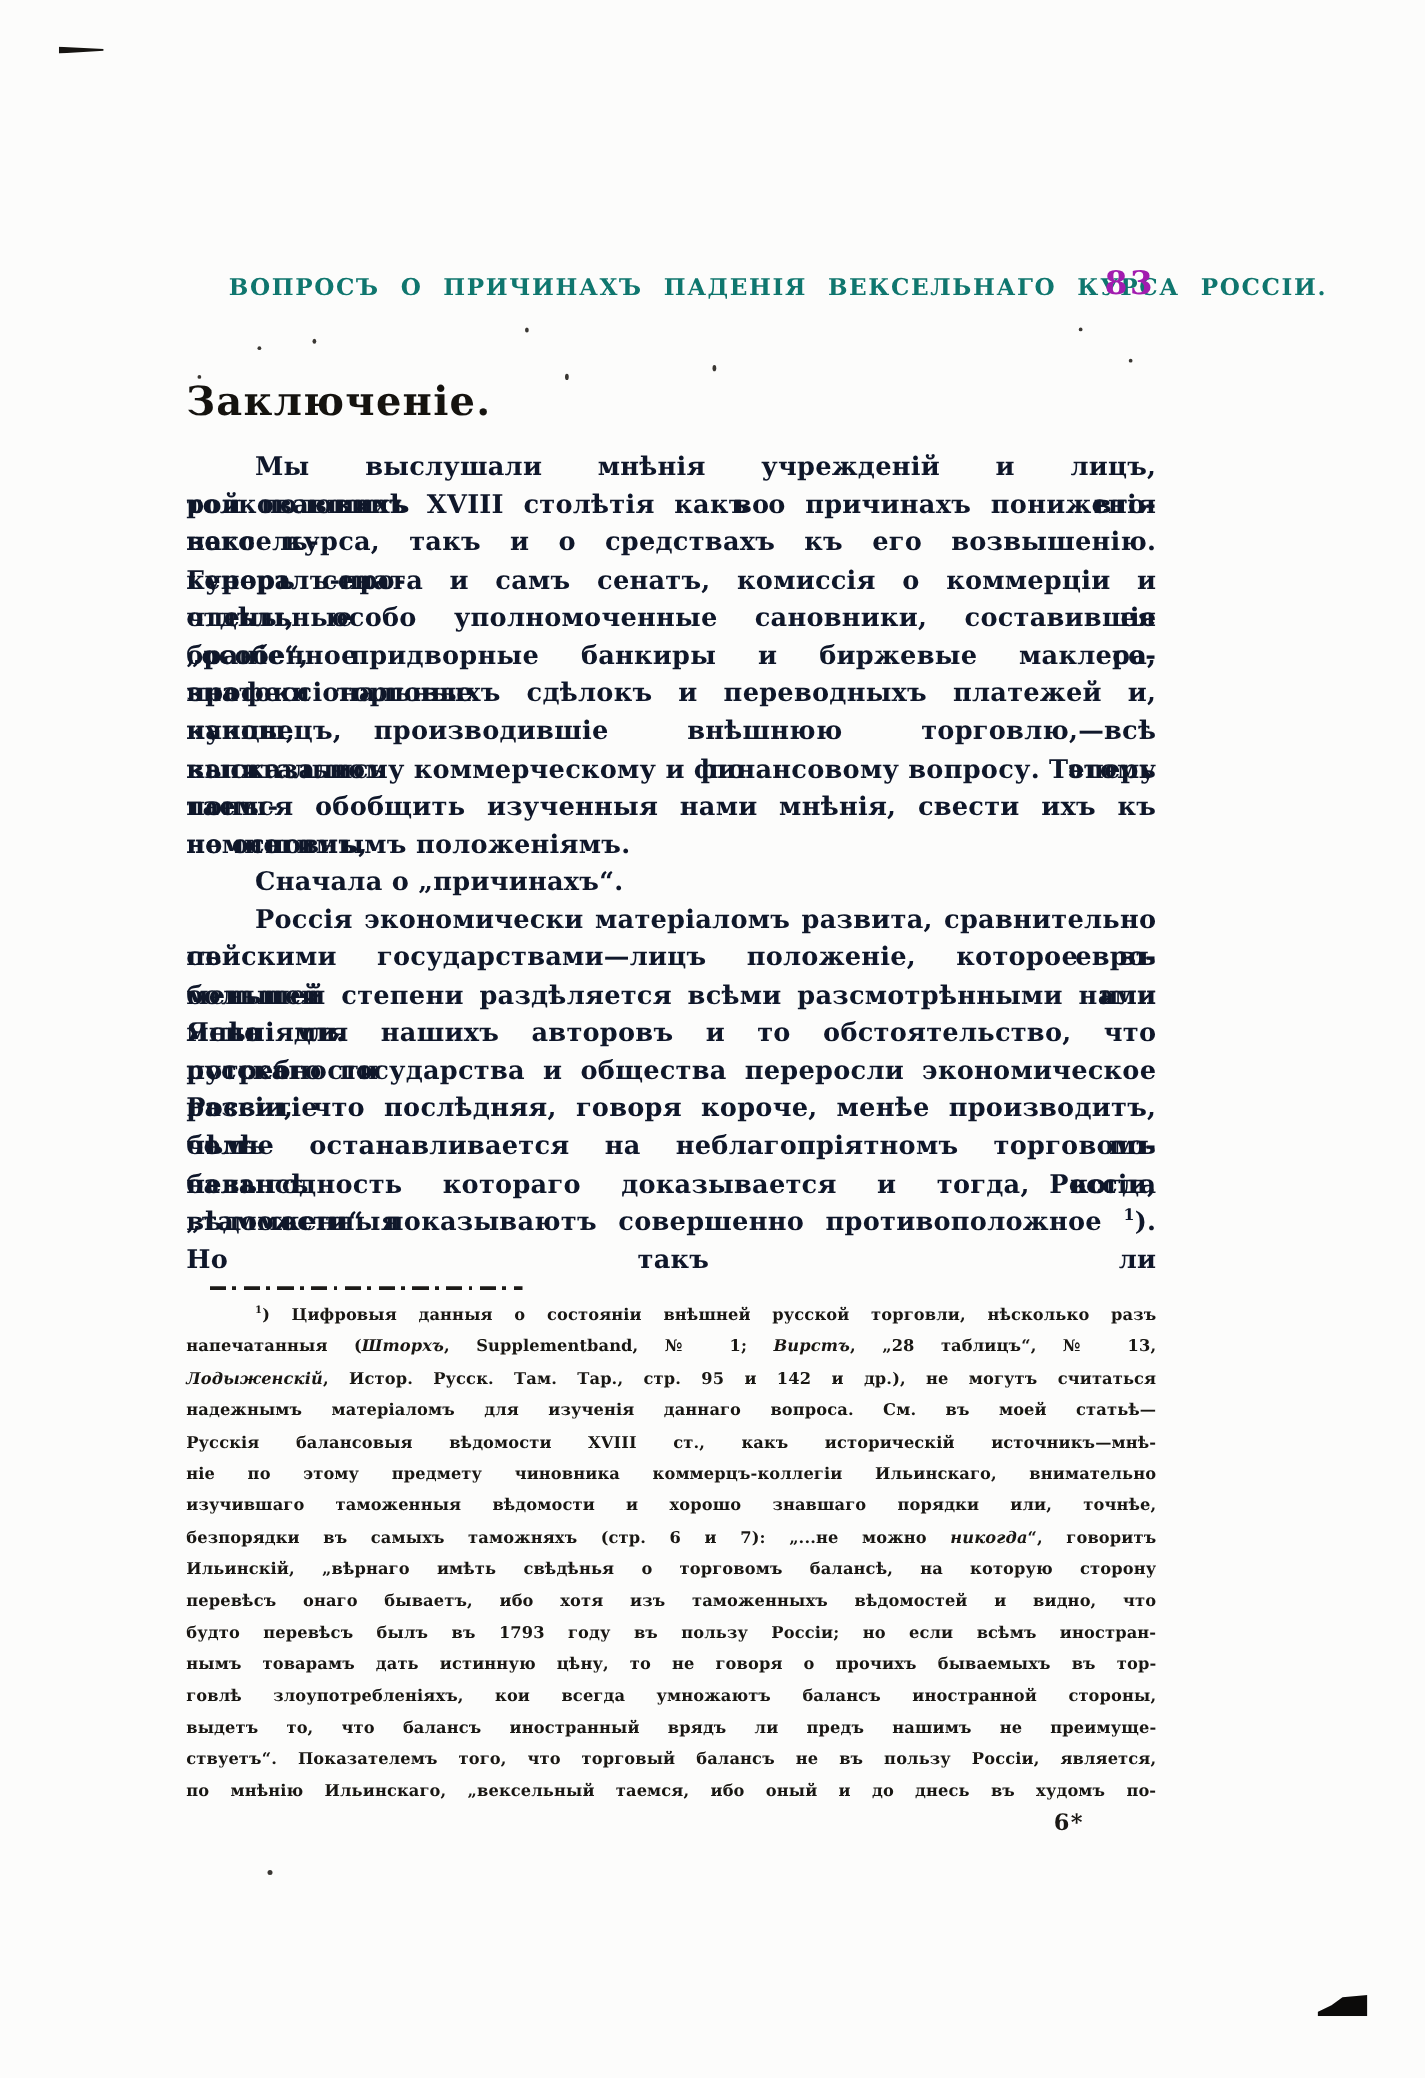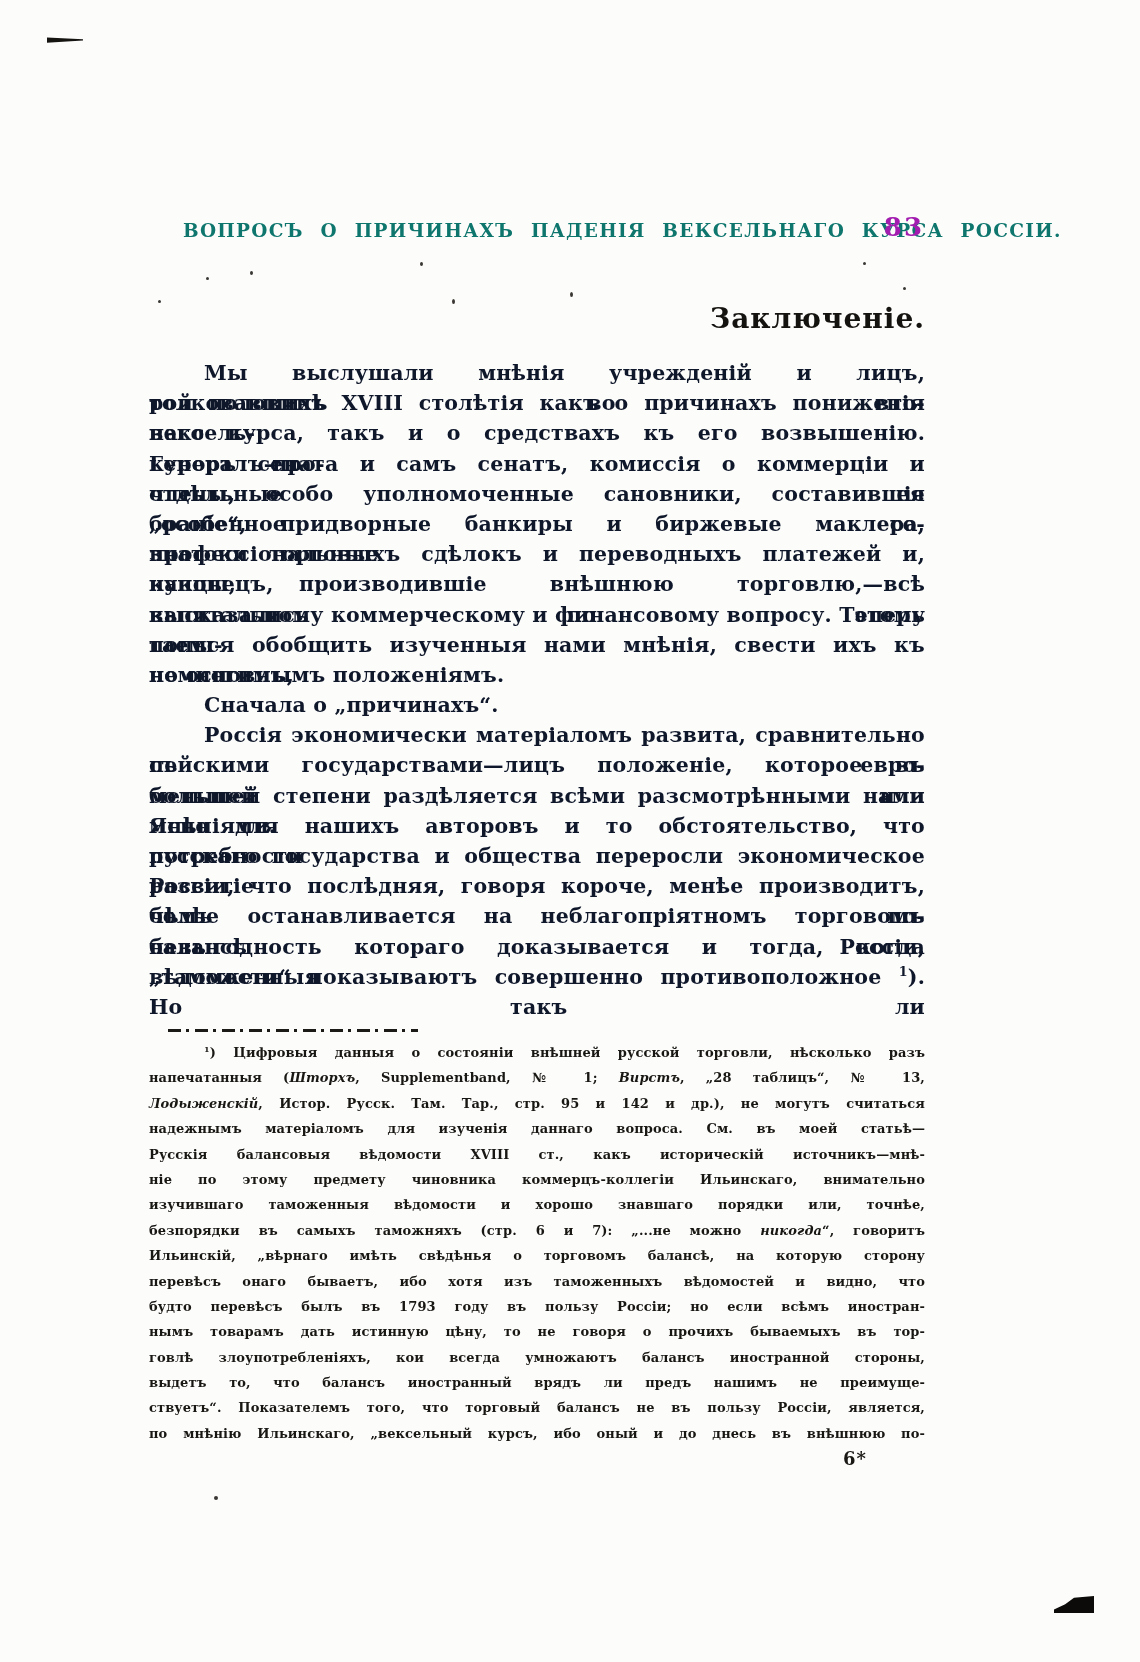--- a/index.html
+++ b/index.html
@@ -14,22 +14,22 @@
     position:absolute;left:183px;top:220px;
     font-size:18.5px;font-weight:bold;letter-spacing:1.3px;word-spacing:9px;
     white-space:nowrap;color:#0f766e;
   }
   .page-number{
     position:absolute;top:212px;left:878px;width:46px;text-align:right;
     font-size:26px;font-weight:bold;letter-spacing:2px;color:#a21caf;
   }
   
   .section-heading{
-    position:absolute;left:149px;top:302px;width:776px;text-align:right;
-    font-size:28px;font-weight:bold;letter-spacing:1px;color:#15130f;
+    position:absolute;left:149px;top:302px;width:776px;text-align:left;
+    font-size:32px;font-weight:bold;letter-spacing:1px;color:#15130f;
   }
   
   .body-block{
     position:absolute;left:149px;top:358px;width:776px;
     font-size:20.5px;font-weight:bold;line-height:30.2px;letter-spacing:0.2px;
     color:#0f172a;
   }
   
   .footnote-block{
     position:absolute;left:149px;top:1040px;width:776px;
@@ -117,21 +117,21 @@
       <div class="line"><span>ніе по этому предмету чиновника коммерцъ-коллегіи Ильинскаго, внимательно</span></div>
       <div class="line"><span>изучившаго таможенныя вѣдомости и хорошо знавшаго порядки или, точнѣе,</span></div>
       <div class="line"><span>безпорядки въ самыхъ таможняхъ (стр. 6 и 7): „...не можно </span><i>никогда</i><span>“, говоритъ</span></div>
       <div class="line"><span>Ильинскій, „вѣрнаго имѣть свѣдѣнья о торговомъ балансѣ, на которую сторону</span></div>
       <div class="line"><span>перевѣсъ онаго бываетъ, ибо хотя изъ таможенныхъ вѣдомостей и видно, что</span></div>
       <div class="line"><span>будто перевѣсъ былъ въ 1793 году въ пользу Россіи; но если всѣмъ иностран-</span></div>
       <div class="line"><span>нымъ товарамъ дать истинную цѣну, то не говоря о прочихъ бываемыхъ въ тор-</span></div>
       <div class="line"><span>говлѣ злоупотребленіяхъ, кои всегда умножаютъ балансъ иностранной стороны,</span></div>
       <div class="line"><span>выдетъ то, что балансъ иностранный врядъ ли предъ нашимъ не преимуще-</span></div>
       <div class="line"><span>ствуетъ“. Показателемъ того, что торговый балансъ не въ пользу Россіи, является,</span></div>
-      <div class="line"><span>по мнѣнію Ильинскаго, „вексельный курсъ, ибо оный и до днесь въ внѣшнюю по-</span></div>
+      <div class="line"><span>по мнѣнію Ильинскаго, „вексельный таемся, ибо оный и до днесь въ худомъ по-</span></div>
     </div>
 
   <div class="signature-mark">6*</div>
 
   <div class="binding-wedge"></div>
 
   <div class="ink-speck" style="left:250px;top:271px;width:3px;height:4px;"></div>
   <div class="ink-speck" style="left:206px;top:277px;width:3px;height:3px;"></div>
   <div class="ink-speck" style="left:158px;top:300px;width:3px;height:3px;"></div>
   <div class="ink-speck" style="left:420px;top:262px;width:3px;height:4px;"></div>

